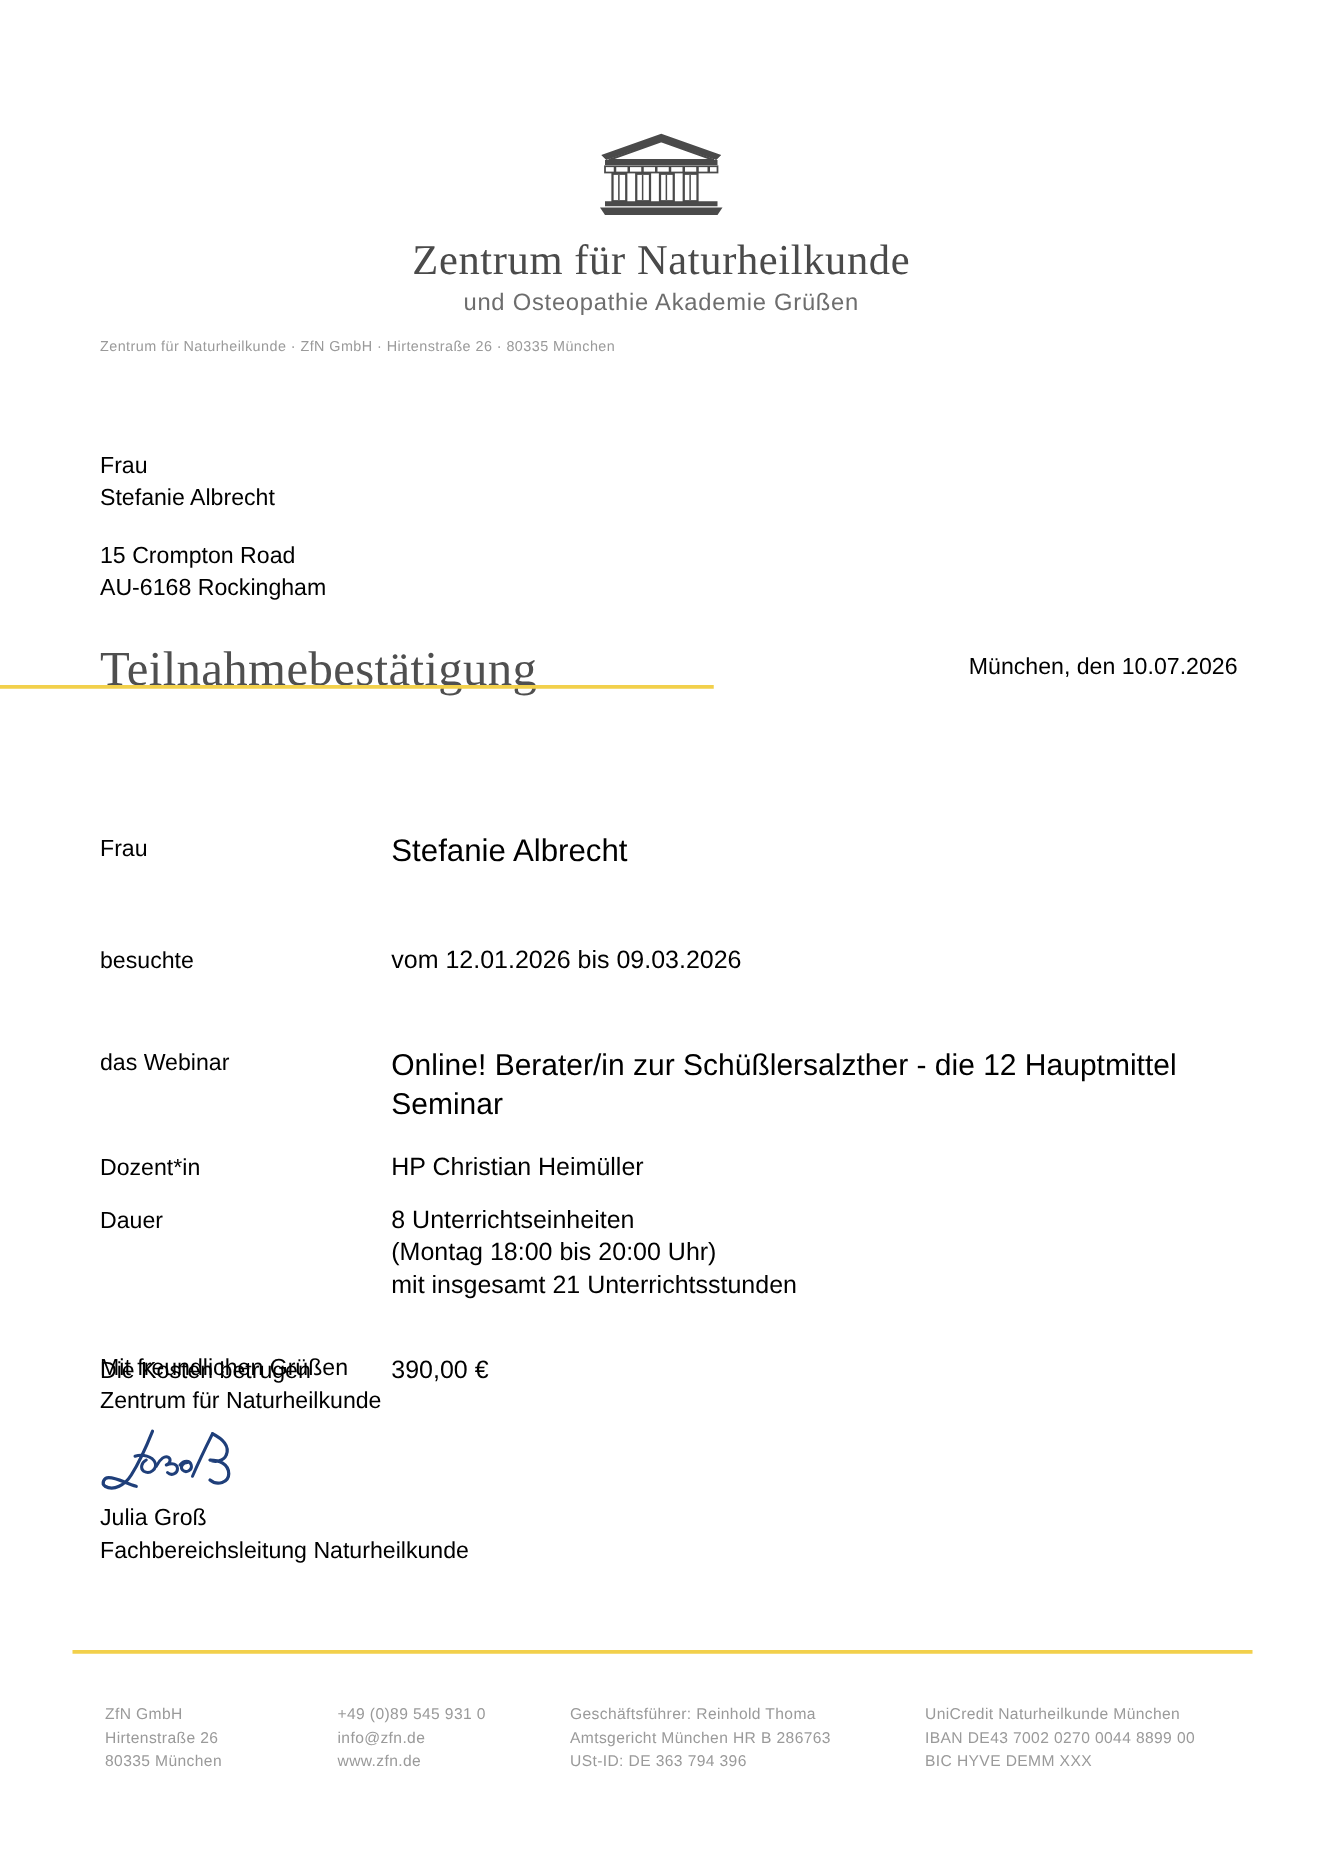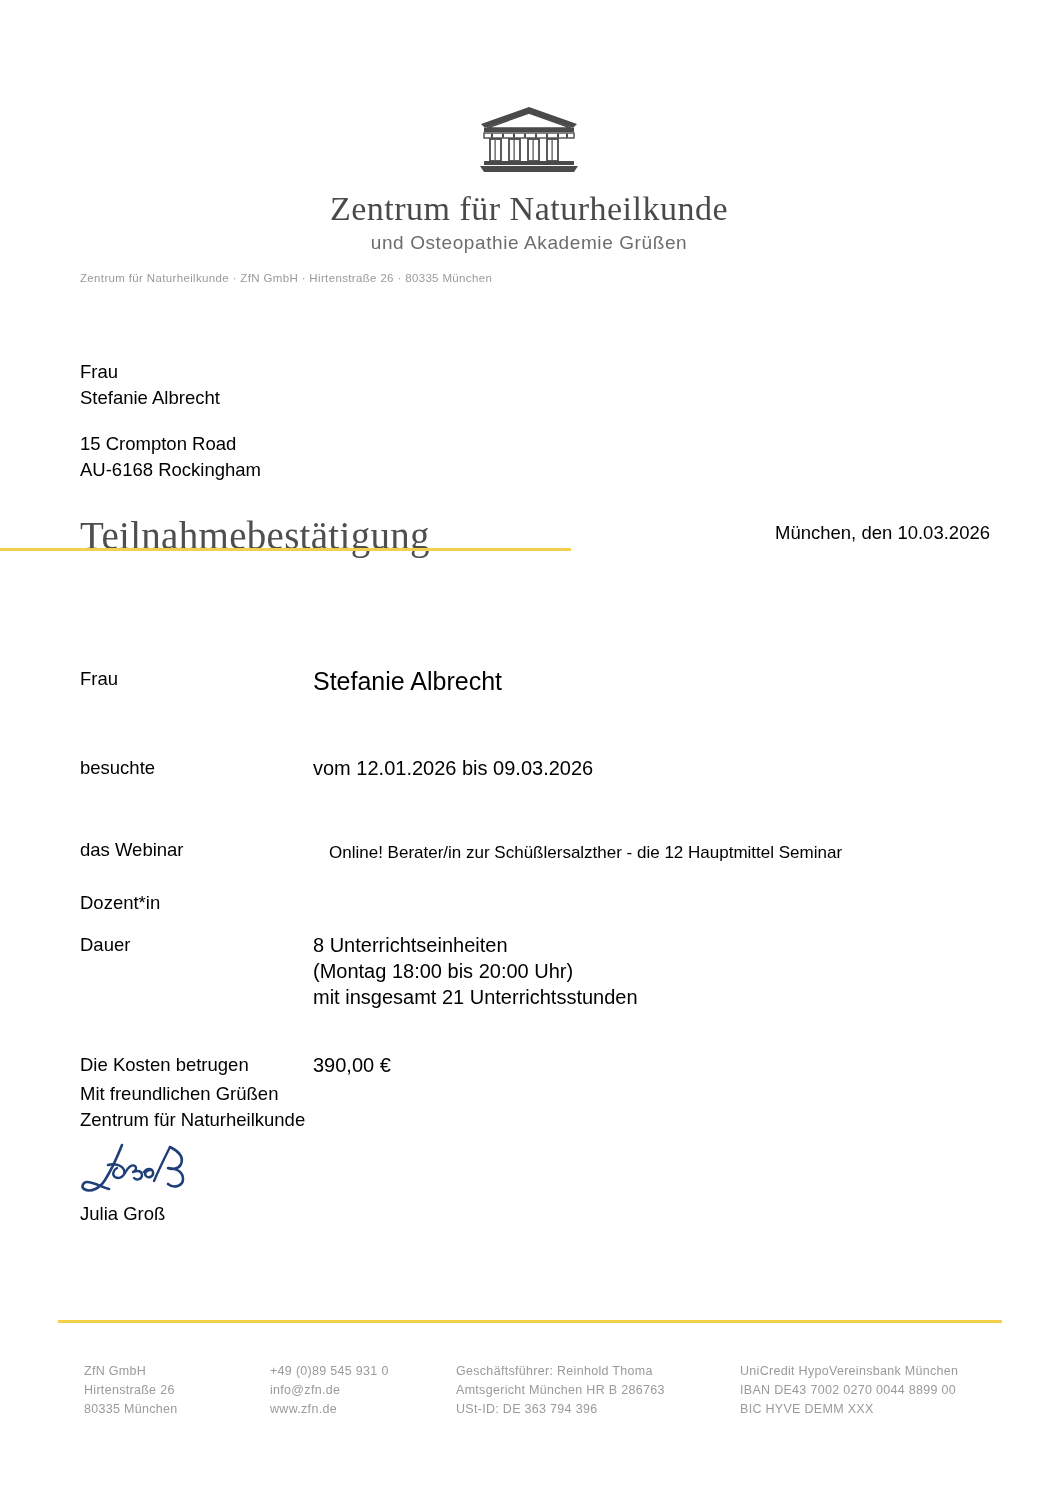--- a/index.html
+++ b/index.html
@@ -126,23 +126,22 @@
     flex: 1 1 auto;
     font-size: 20px;
     line-height: 26px;
     color: #000;
   }
   .field-value.big {
     font-size: 25px;
     line-height: 31px;
   }
   .field-value.title-big {
-    font-size: 17px;
+    font-size: 24px;
     line-height: 31px;
-    margin-left: 16px;
   }
   .spacer-58 { height: 58px; }
   .spacer-56 { height: 56px; }
   .spacer-22 { height: 22px; }
   .spacer-16 { height: 16px; }
   .spacer-42 { height: 42px; }
 
   
   .closing {
     position: absolute;
@@ -237,21 +236,21 @@
   <div class="recipient">
     <div>Frau</div>
     <div>Stefanie Albrecht</div>
     <div class="gap"></div>
     <div>15 Crompton Road</div>
     <div>AU-6168 Rockingham</div>
   </div>
 
   <div class="doc-title">Teilnahmebestätigung</div>
   <div class="title-rule"></div>
-  <div class="doc-date">München, den 10.03.2026</div>
+  <div class="doc-date">München, den 10.07.2026</div>
 
   <div class="fields">
 
     <div class="field-row">
       <div class="field-label">Frau</div>
       <div class="field-value big">Stefanie Albrecht</div>
     </div>
 
     <div class="spacer-58"></div>
 
@@ -264,20 +263,21 @@
 
     <div class="field-row">
       <div class="field-label">das Webinar</div>
       <div class="field-value title-big">Online! Berater/in zur Schüßlersalzther - die 12 Hauptmittel Seminar</div>
     </div>
 
     <div class="spacer-22"></div>
 
     <div class="field-row">
       <div class="field-label">Dozent*in</div>
+      <div class="field-value">HP Christian Heimüller</div>
     </div>
 
     <div class="spacer-16"></div>
 
     <div class="field-row">
       <div class="field-label">Dauer</div>
       <div class="field-value">
         <div>8 Unterrichtseinheiten</div>
         <div>(Montag 18:00 bis 20:00 Uhr)</div>
         <div>mit insgesamt 21 Unterrichtsstunden</div>
@@ -301,20 +301,21 @@
         <path d="M44 6 C40 16, 34 30, 27 41 C22 49, 13 54, 6 50 C3 48, 5 43, 9 43 C16 43, 23 48, 31 50" stroke-width="2.6"></path>
         <path d="M30 26 C36 24, 44 26, 46 31 C48 36, 42 41, 37 38 C34 36, 35 31, 39 29" stroke-width="2.4"></path>
         <path d="M47 34 C50 28, 54 25, 57 27 C59 28.5, 58 32, 55 33 C60 31, 64 32, 64 36 C64 40, 59 42, 56 39" stroke-width="2.4"></path>
         <path d="M66 33 C69 29, 74 29, 75 33 C76 37, 71 40, 68 37 C66 35, 68 31, 72 31" stroke-width="2.4"></path>
         <path d="M76 42 C82 28, 88 16, 92 8" stroke-width="2.4"></path>
         <path d="M92 8 C100 12, 106 18, 103 25 C101 30, 94 31, 90 29 C97 29, 105 32, 105 40 C105 47, 96 50, 90 45" stroke-width="2.6"></path>
       </g>
     </svg>
     <div class="signer">
       <div>Julia Groß</div>
+      <div>Fachbereichsleitung Naturheilkunde</div>
     </div>
   </div>
 
   <div class="footer-rule"></div>
   <div class="footer">
     <div class="footer-col c1">
       <div>ZfN GmbH</div>
       <div>Hirtenstraße 26</div>
       <div>80335 München</div>
     </div>
@@ -322,19 +323,19 @@
       <div>+49 (0)89 545 931 0</div>
       <div>info@zfn.de</div>
       <div>www.zfn.de</div>
     </div>
     <div class="footer-col c3">
       <div>Geschäftsführer: Reinhold Thoma</div>
       <div>Amtsgericht München HR B 286763</div>
       <div>USt-ID: DE 363 794 396</div>
     </div>
     <div class="footer-col c4">
-      <div>UniCredit HypoVereinsbank München</div>
+      <div>UniCredit Naturheilkunde München</div>
       <div>IBAN DE43 7002 0270 0044 8899 00</div>
       <div>BIC HYVE DEMM XXX</div>
     </div>
   </div>
 
 </div>
 
 </body></html>

